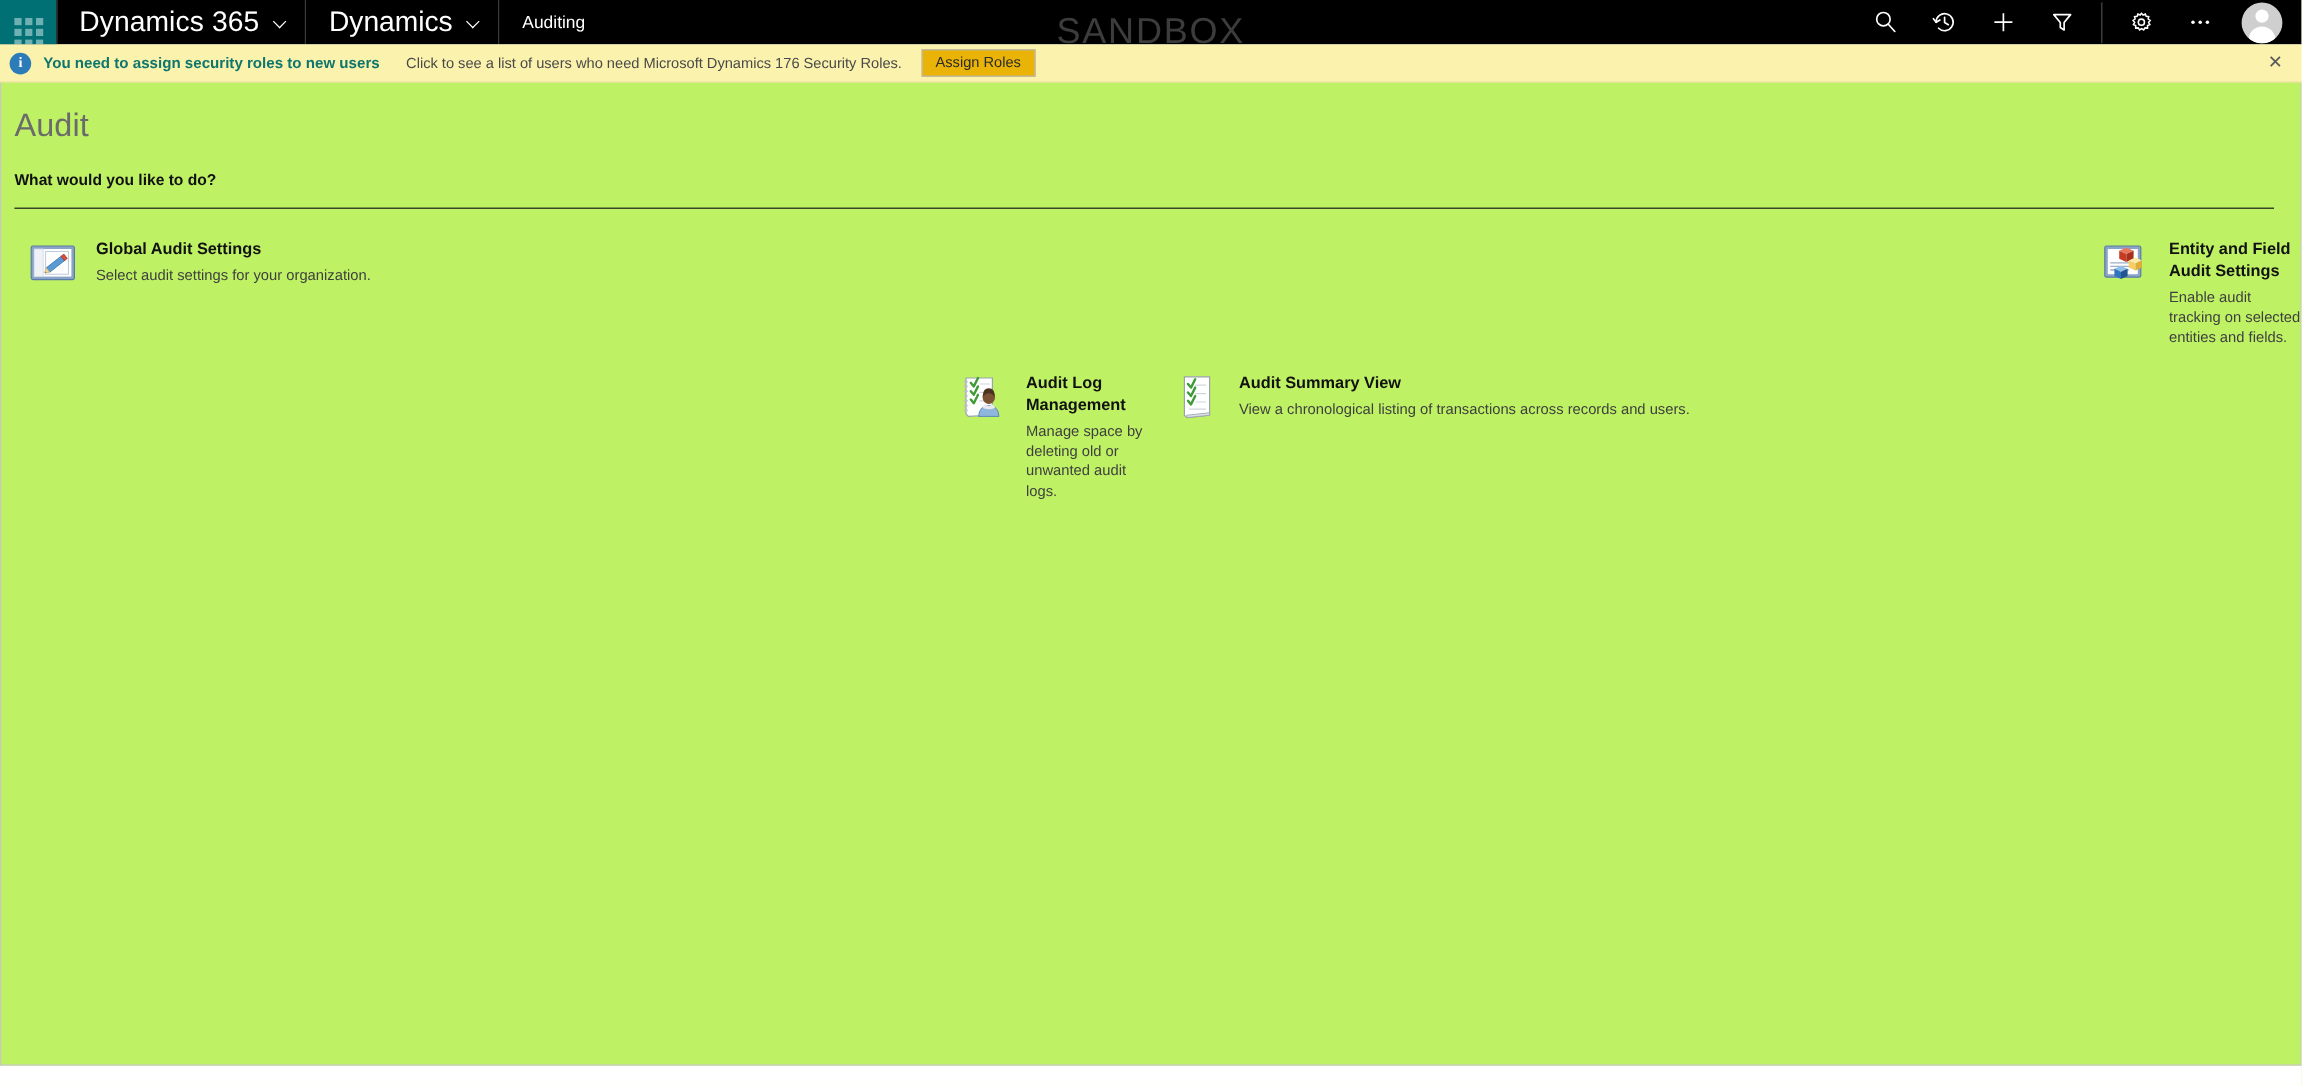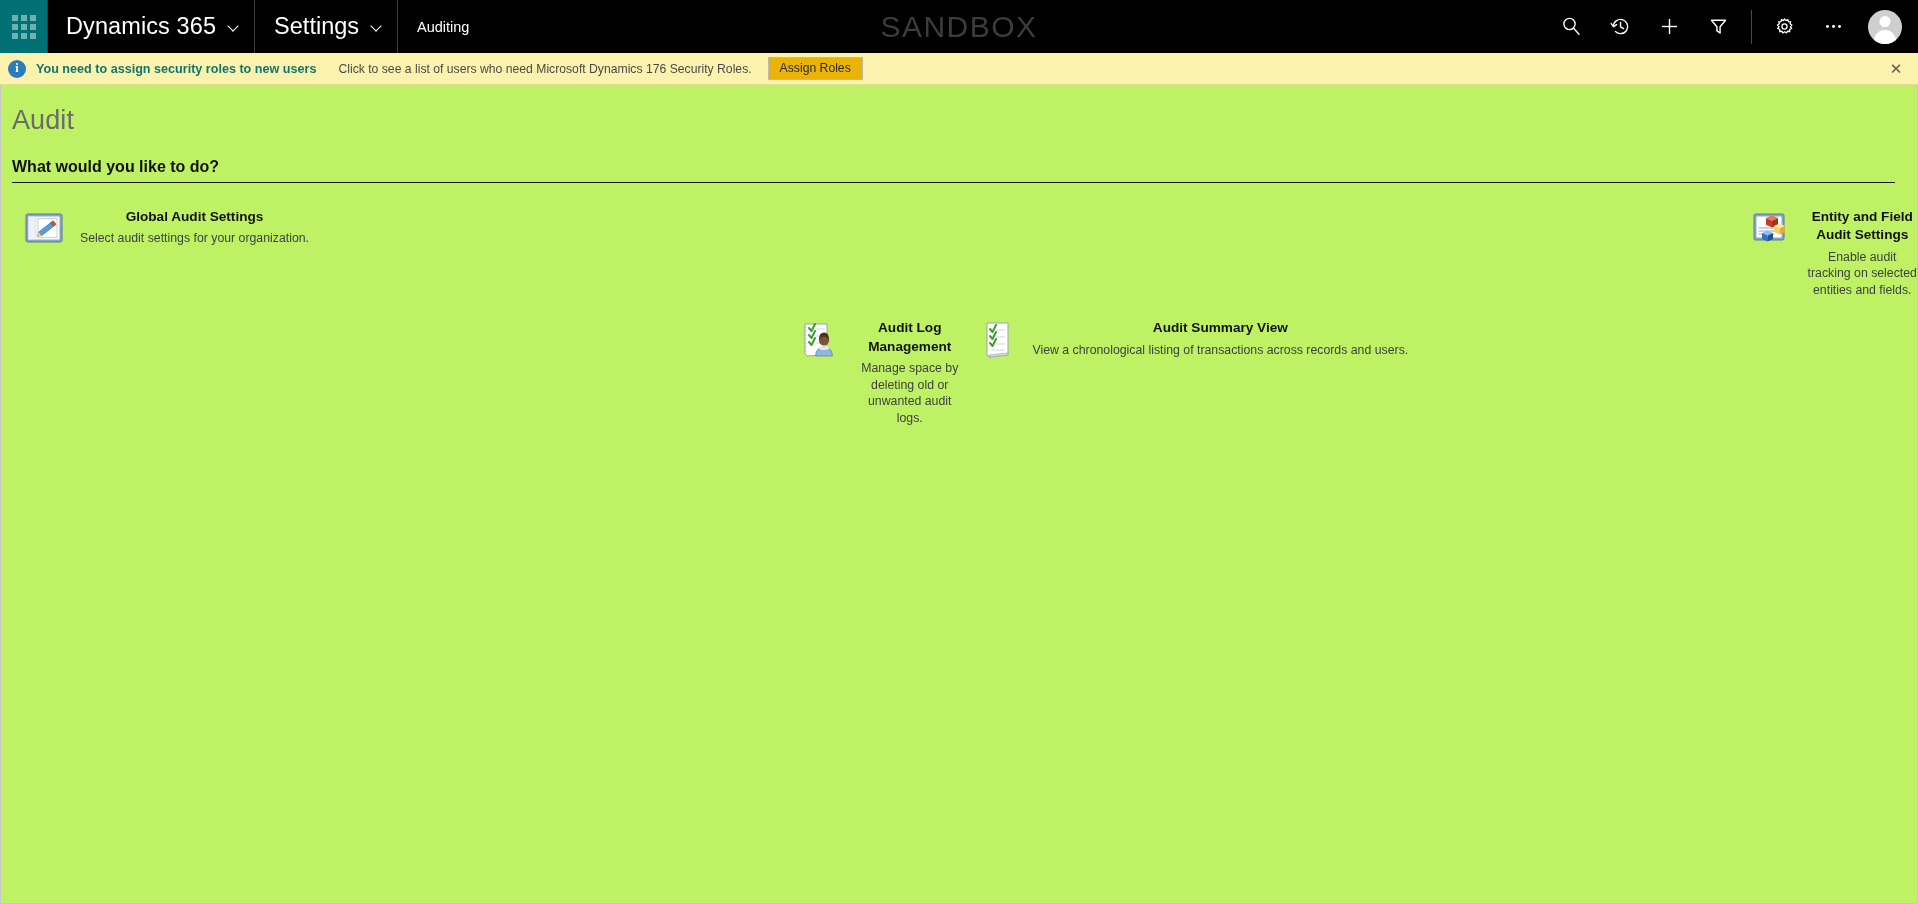--- a/index.html
+++ b/index.html
@@ -11,21 +11,21 @@
     width: 1918px;
     height: 904px;
     font-family: "Liberation Sans", sans-serif;
     overflow: hidden;
     position: relative;
   }
 
   
   .topbar {
     position: relative;
-    height: 53px;
+    height: 37px;
     background: #000000;
     display: flex;
     align-items: stretch;
     overflow: hidden;
   }
   .waffle {
     width: 47px;
     height: 53px;
     background: #017074;
     display: flex;
@@ -240,40 +240,39 @@
   }
   .page-title {
     font-size: 27px;
     font-weight: 400;
     color: #6b6b6b;
     padding: 20px 0 0 11px;
     letter-spacing: 0.1px;
   }
   .section-head {
     margin: 22px 22px 0 11px;
-    padding-bottom: 6px;
+    padding-bottom: 16px;
     border-bottom: 1.5px solid #1a1a1a;
-    font-size: 16px;
+    font-size: 13px;
     font-weight: bold;
     color: #111111;
   }
   .tile-grid {
     display: grid;
     grid-template-columns: 1fr 1fr;
     column-gap: 0;
     row-gap: 0;
     margin-top: 14px;
     padding-left: 11px;
   }
   .tile {
     display: flex;
     align-items: flex-start;
     padding: 10px 0 10px 10px;
     cursor: pointer;
-    text-align: center;
   }
   .tile-icon {
     width: 44px;
     height: 42px;
     flex: 0 0 auto;
     margin-right: 14px;
     margin-top: 1px;
   }
   .tile-icon svg { display: block; }
   .tile-text { padding-top: 1px; }
@@ -314,21 +313,21 @@
   <div class="nav-sep"></div>
 
   <div class="nav-item brand">
     <span>Dynamics 365</span>
     <span class="chev"></span>
   </div>
 
   <div class="nav-sep"></div>
 
   <div class="nav-item area">
-    <span>Settings</span>
+    <span>Dynamics</span>
     <span class="chev"></span>
   </div>
 
   <div class="nav-sep"></div>
 
   <div class="nav-item sub">
     <span>Auditing</span>
   </div>
 
   <div class="sandbox-watermark">SANDBOX</div>

